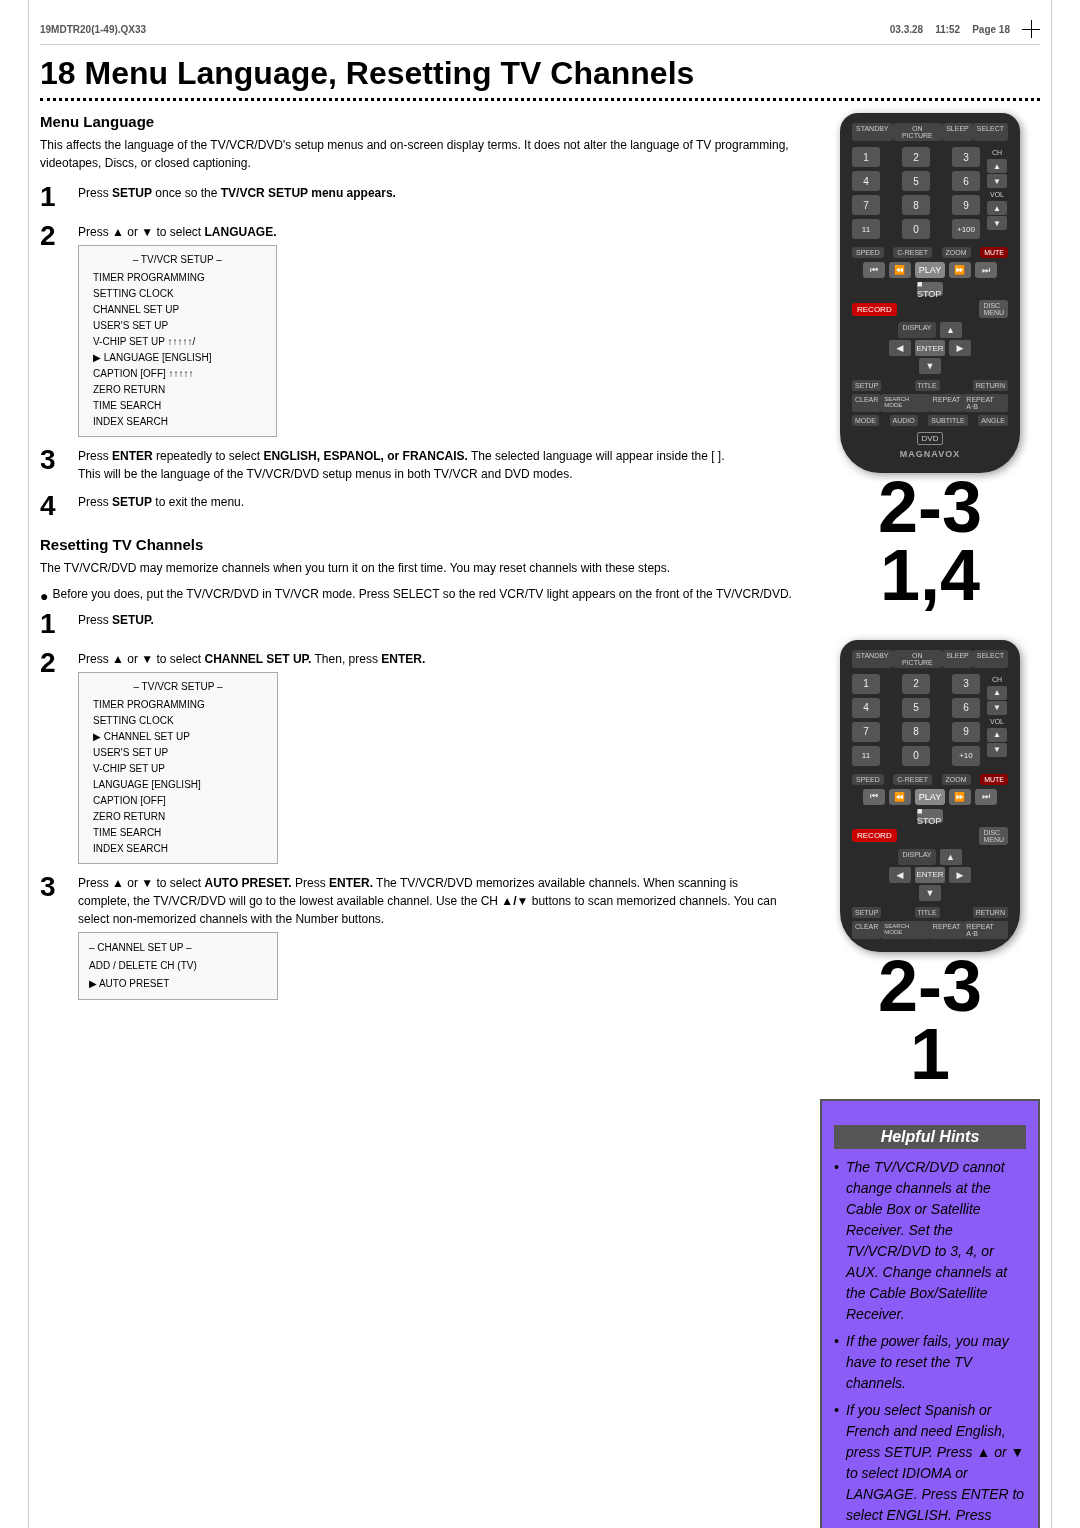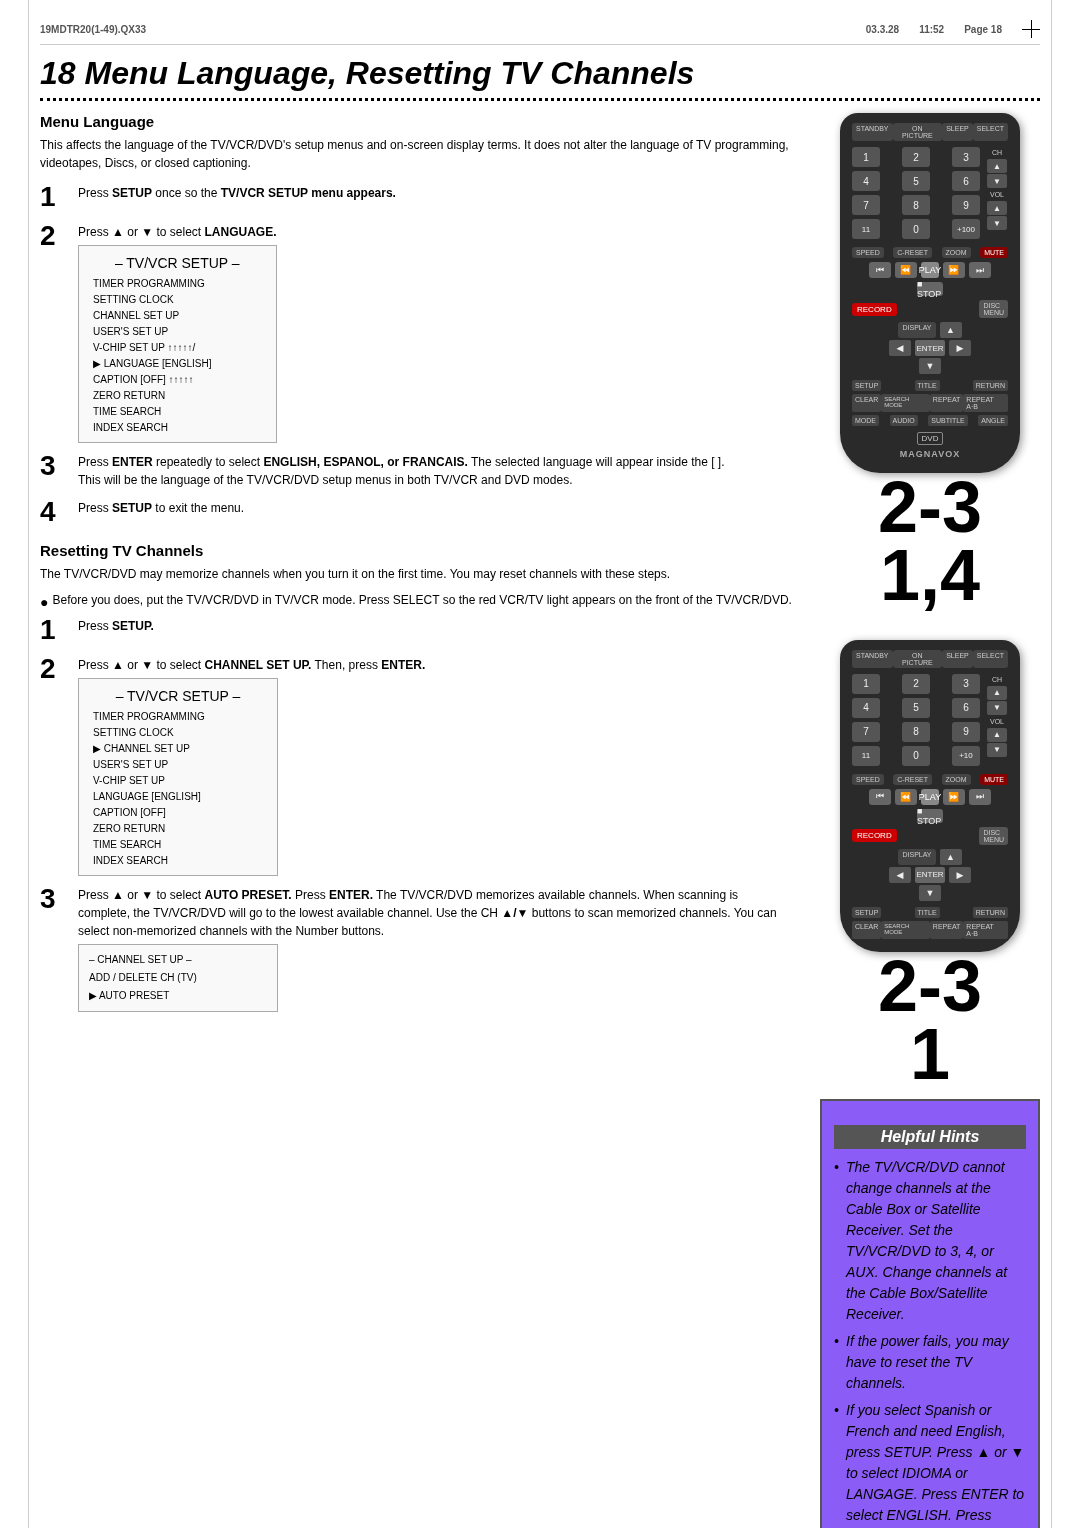--- a/index.html
+++ b/index.html
@@ -25,41 +25,40 @@
       border-bottom: 1px solid #ccc;
       padding-bottom: 6px;
       margin-bottom: 10px;
       display: flex;
       justify-content: space-between;
       align-items: center;
       font-weight: bold;
     }
     .header-meta-center {
       display: flex;
-      gap: 20px;
+      gap: 12px;
       align-items: center;
     }
     .crosshair {
       display: inline-block;
       width: 18px;
       height: 18px;
       position: relative;
     }
     .crosshair::before, .crosshair::after {
       content: '';
       position: absolute;
       background: #000;
     }
     .crosshair::before { width: 1px; height: 18px; left: 9px; top: 0; }
     .crosshair::after { width: 18px; height: 1px; left: 0; top: 9px; }
 
     .page-title {
       font-size: 32px;
       font-weight: bold;
-      font-style: italic;
       margin-bottom: 6px;
       color: #000;
     }
     .dotted-line {
       border: none;
       border-top: 3px dotted #000;
       margin-bottom: 12px;
     }
     .main-content {
       display: flex;
@@ -107,21 +106,21 @@
       background: #f9f9f9;
       padding: 6px 10px;
       font-size: 10px;
       margin-top: 4px;
       margin-left: 0;
       line-height: 1.6;
       max-width: 200px;
     }
     .menu-box .menu-title {
       text-align: center;
-      font-size: 14px;
+      font-size: 10px;
       margin-bottom: 2px;
     }
     .menu-box .menu-item { padding-left: 4px; }
     .menu-box .menu-item.selected { 
       display: flex; 
       align-items: center;
     }
     .menu-box .arrow { margin-right: 3px; }
 
     .channel-box {
@@ -210,21 +209,21 @@
       height: 16px;
       display: flex;
       align-items: center;
       justify-content: center;
     }
     .remote-play-btn {
       background: #888;
       color: #fff;
       font-size: 9px;
       border-radius: 3px;
-      width: 18px;
+      width: 30px;
       height: 16px;
       display: flex;
       align-items: center;
       justify-content: center;
     }
     .remote-stop-btn {
       background: #666;
       color: #eee;
       font-size: 9px;
       border-radius: 3px;

